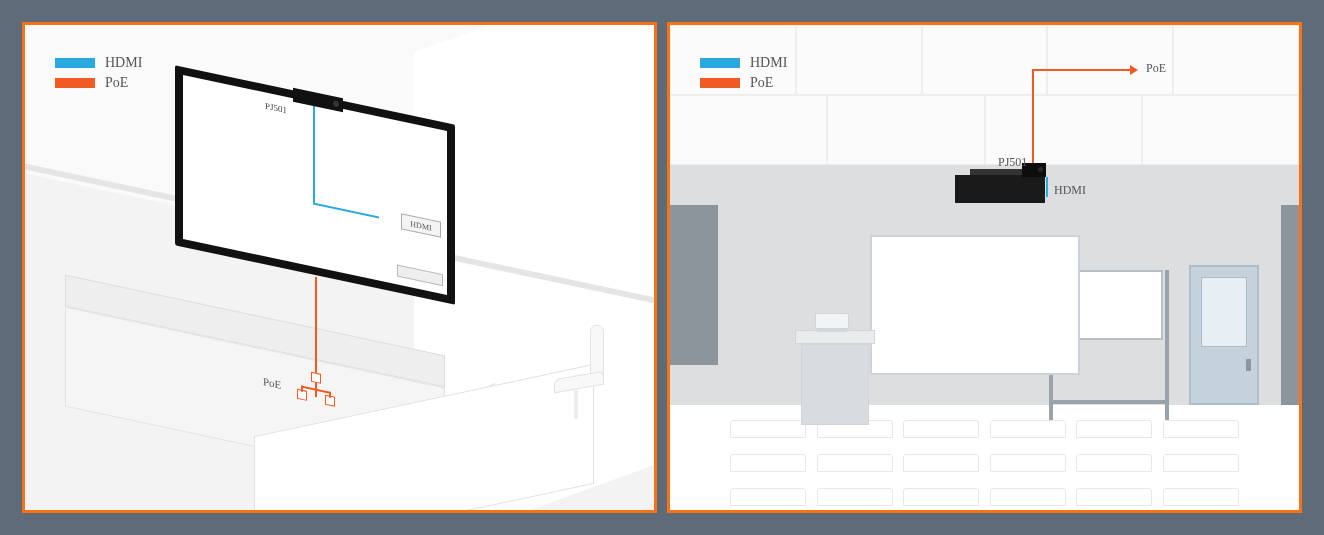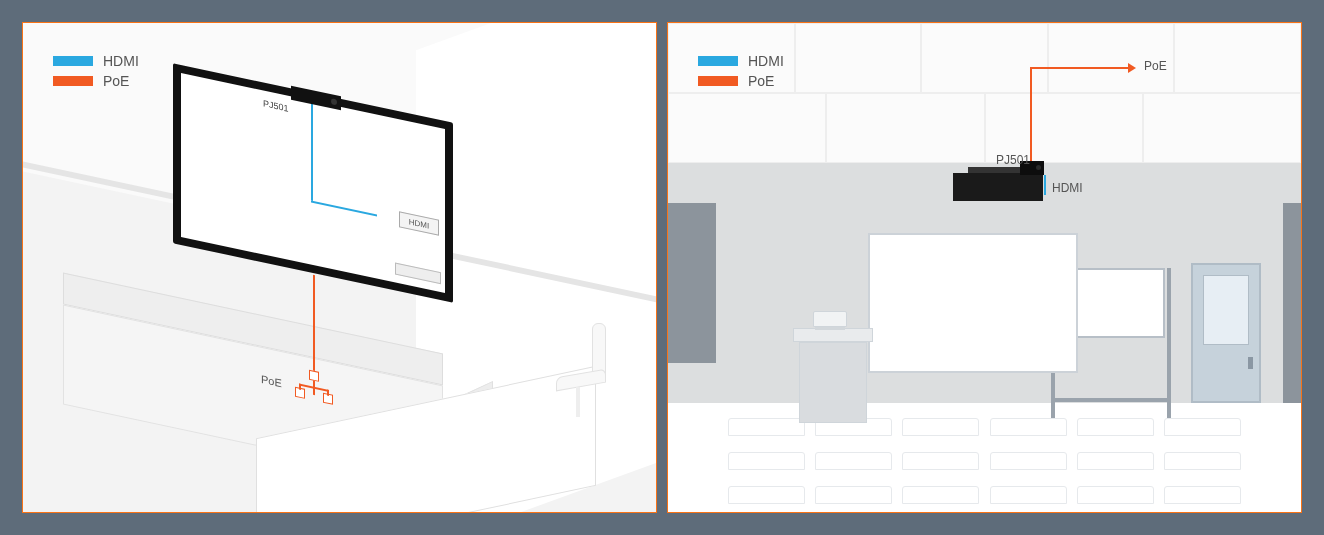--- a/index.html
+++ b/index.html
@@ -16,21 +16,22 @@
     background: #5e6c7a;
     padding: 22px;
     display: flex;
     gap: 10px;
   }
   .panel {
     background: #fff;
     position: relative;
     overflow: hidden;
     flex: 1;
-    border: 1px solid #f97316;
+    border: 3px solid #f97316;
+    font-family: Liberation Serif, serif;
   }
   .legend {
     position: absolute;
     top: 30px;
     left: 30px;
     z-index: 40;
     font-size: 14px;
     color: #555;
   }
   .legend-row {

